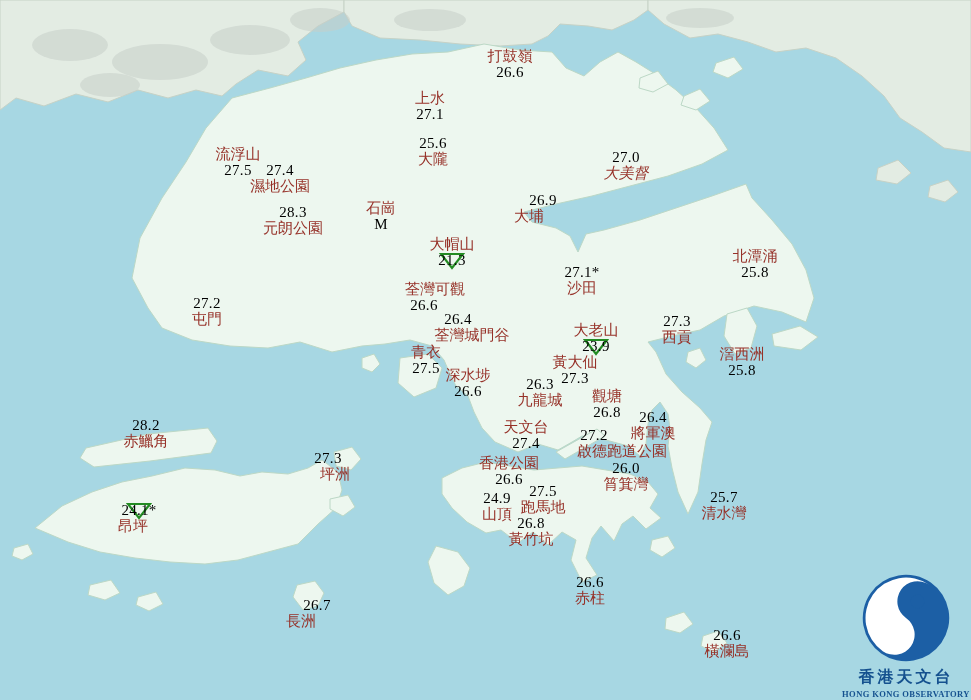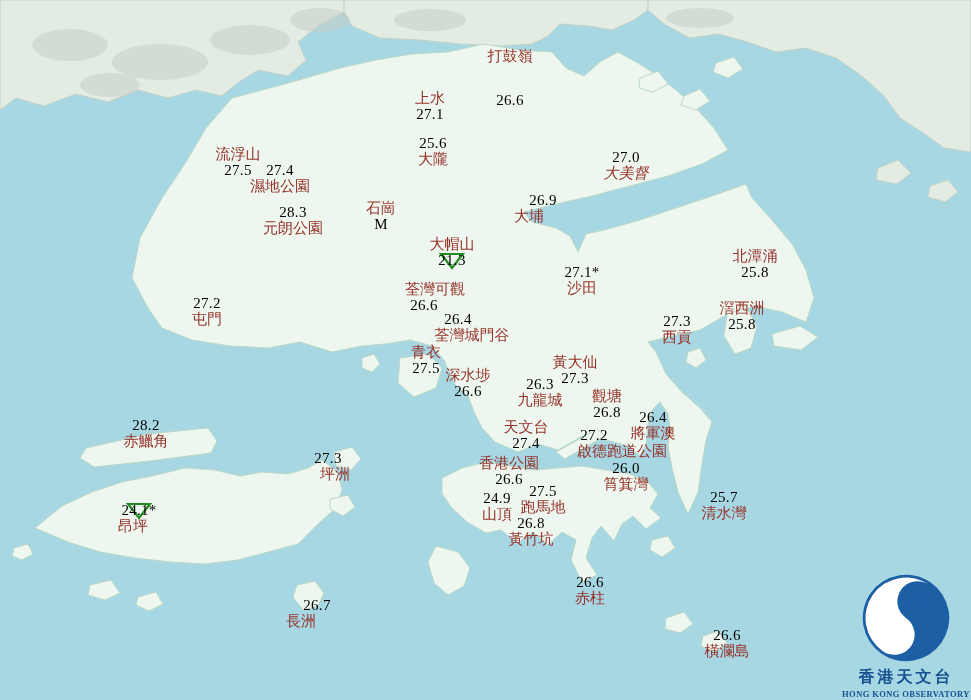--- a/index.html
+++ b/index.html
@@ -89,21 +89,21 @@
       <polygon points="14,548 28,544 33,554 22,560 12,556"></polygon>
 
       <polygon points="640,78 658,71 668,84 653,92 639,88"></polygon>
       <polygon points="684,96 700,89 710,101 696,110 681,105"></polygon>
       <polygon points="716,63 734,57 743,69 728,78 713,72"></polygon>
     </g>
   </svg>
 
 
   <div id="stations">
-    <div class="station" style="left: 440px; top: 48px; gap: 28px;">
+    <div class="station" style="left: 440px; top: 48px;">
 
       <div class="s-name" style="order: 0;">打鼓嶺</div>
       <div class="s-val" style="order: 1;">26.6</div>
     </div>
 
     <div class="station" style="left: 360px; top: 90px;">
 
       <div class="s-name" style="order: 0;">上水</div>
       <div class="s-val" style="order: 1;">27.1</div>
     </div>
@@ -177,30 +177,37 @@
     </div>
 
     <div class="station" style="left: 137px; top: 295px;">
 
       <div class="s-name" style="order: 1;">屯門</div>
       <div class="s-val" style="order: 0;">27.2</div>
     </div>
 
     <div class="station" style="left: 672px; top: 300px;">
 
-      <div class="s-name" style="order: 0;">滘西洲</div>
+      <div class="s-name" style="order: 0; margin-top: 46px;">滘西洲</div>
       <div class="s-val" style="order: 1;">25.8</div>
     </div>
 
     <div class="station" style="left: 402px; top: 311px;">
 
       <div class="s-name" style="order: 1;">荃灣城門谷</div>
       <div class="s-val" style="order: 0; transform: translateX(-14px);">26.4</div>
     </div>
 
+    <div class="station" style="left: 526px; top: 322px;">
+      <svg class="marker" width="26" height="19" style="display: block; top: 15px; left: 57px;">
+        <polygon points="2,3 24,3 13,17" fill="none" stroke="#228b22" stroke-width="2.2"></polygon>
+      </svg>
+      <div class="s-name" style="order: 0;">大老山</div>
+      <div class="s-val" style="order: 1;">23.9</div>
+    </div>
 
     <div class="station" style="left: 607px; top: 313px;">
 
       <div class="s-name" style="order: 1;">西貢</div>
       <div class="s-val" style="order: 0;">27.3</div>
     </div>
 
     <div class="station" style="left: 356px; top: 344px;">
 
       <div class="s-name" style="order: 0;">青衣</div>

